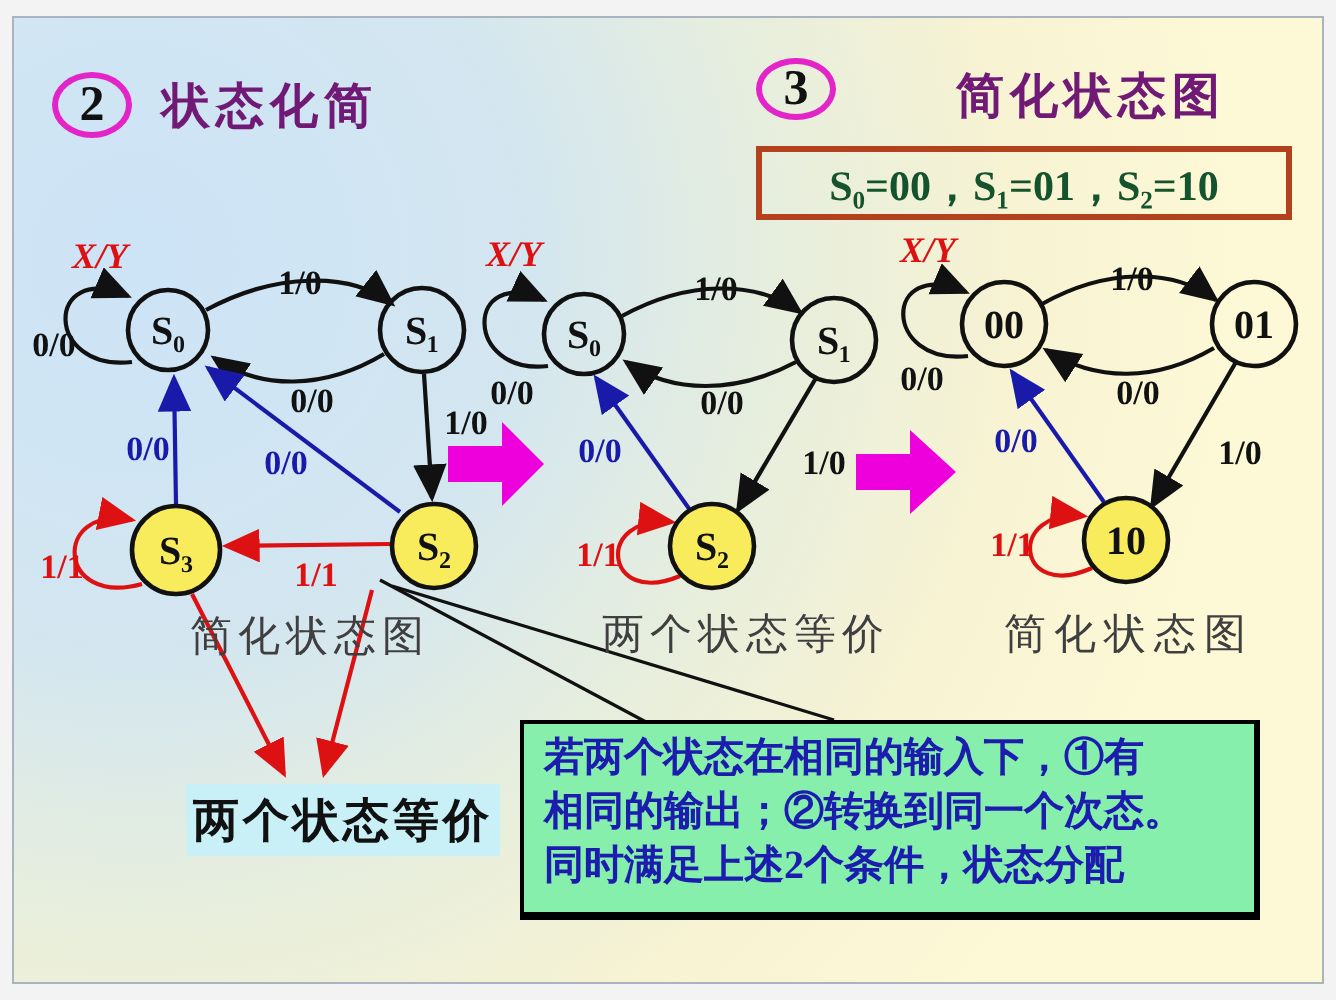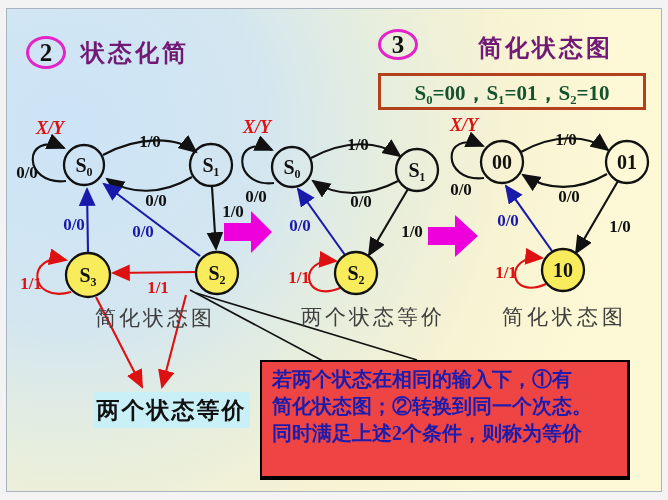--- a/index.html
+++ b/index.html
@@ -44,22 +44,22 @@
     white-space:nowrap;
   }
   #equiv-box{
     left:93px;top:392px;width:157px;height:36px;
     background:#c9f0f7;
     display:flex;align-items:center;justify-content:center;
     color:#111;font-weight:bold;font-size:23px;letter-spacing:2px;
     font-family:"Liberation Serif", serif;
   }
   #note-box{
-    left:260px;top:360px;width:370px;height:120px;
-    background:#ef4444;
+    left:260px;top:360px;width:370px;height:100px;
+    background:#86efac;
     border:2px solid #000;border-right-width:3px;border-bottom-width:4px;
     box-sizing:border-box;
     padding:4px 8px 0 10px;
   }
   #note-box .note-line{
     color:#1c1cae;font-weight:bold;font-size:20px;line-height:27px;
     font-family:"Liberation Serif", serif;
     white-space:nowrap;
   }
   svg{position:absolute;left:0;top:0;}
@@ -209,15 +209,15 @@
 <div class="abs caption" style="left:95px;top:304px;">简化状态图</div>
 <div class="abs caption" style="left:301px;top:303px;">两个状态等价</div>
 <div class="abs caption" style="left:502px;top:303px;letter-spacing:4px;">简化状态图</div>
 
 <div class="abs" id="equiv-box">
   <span>两个状态等价</span>
 </div>
 
 <div class="abs" id="note-box">
   <div class="note-line">若两个状态在相同的输入下，①有</div>
-  <div class="note-line">简化状态图；②转换到同一个次态。</div>
-  <div class="note-line">同时满足上述2个条件，则称为等价</div>
+  <div class="note-line">相同的输出；②转换到同一个次态。</div>
+  <div class="note-line">同时满足上述2个条件，状态分配</div>
 </div>
 
 </body></html>

